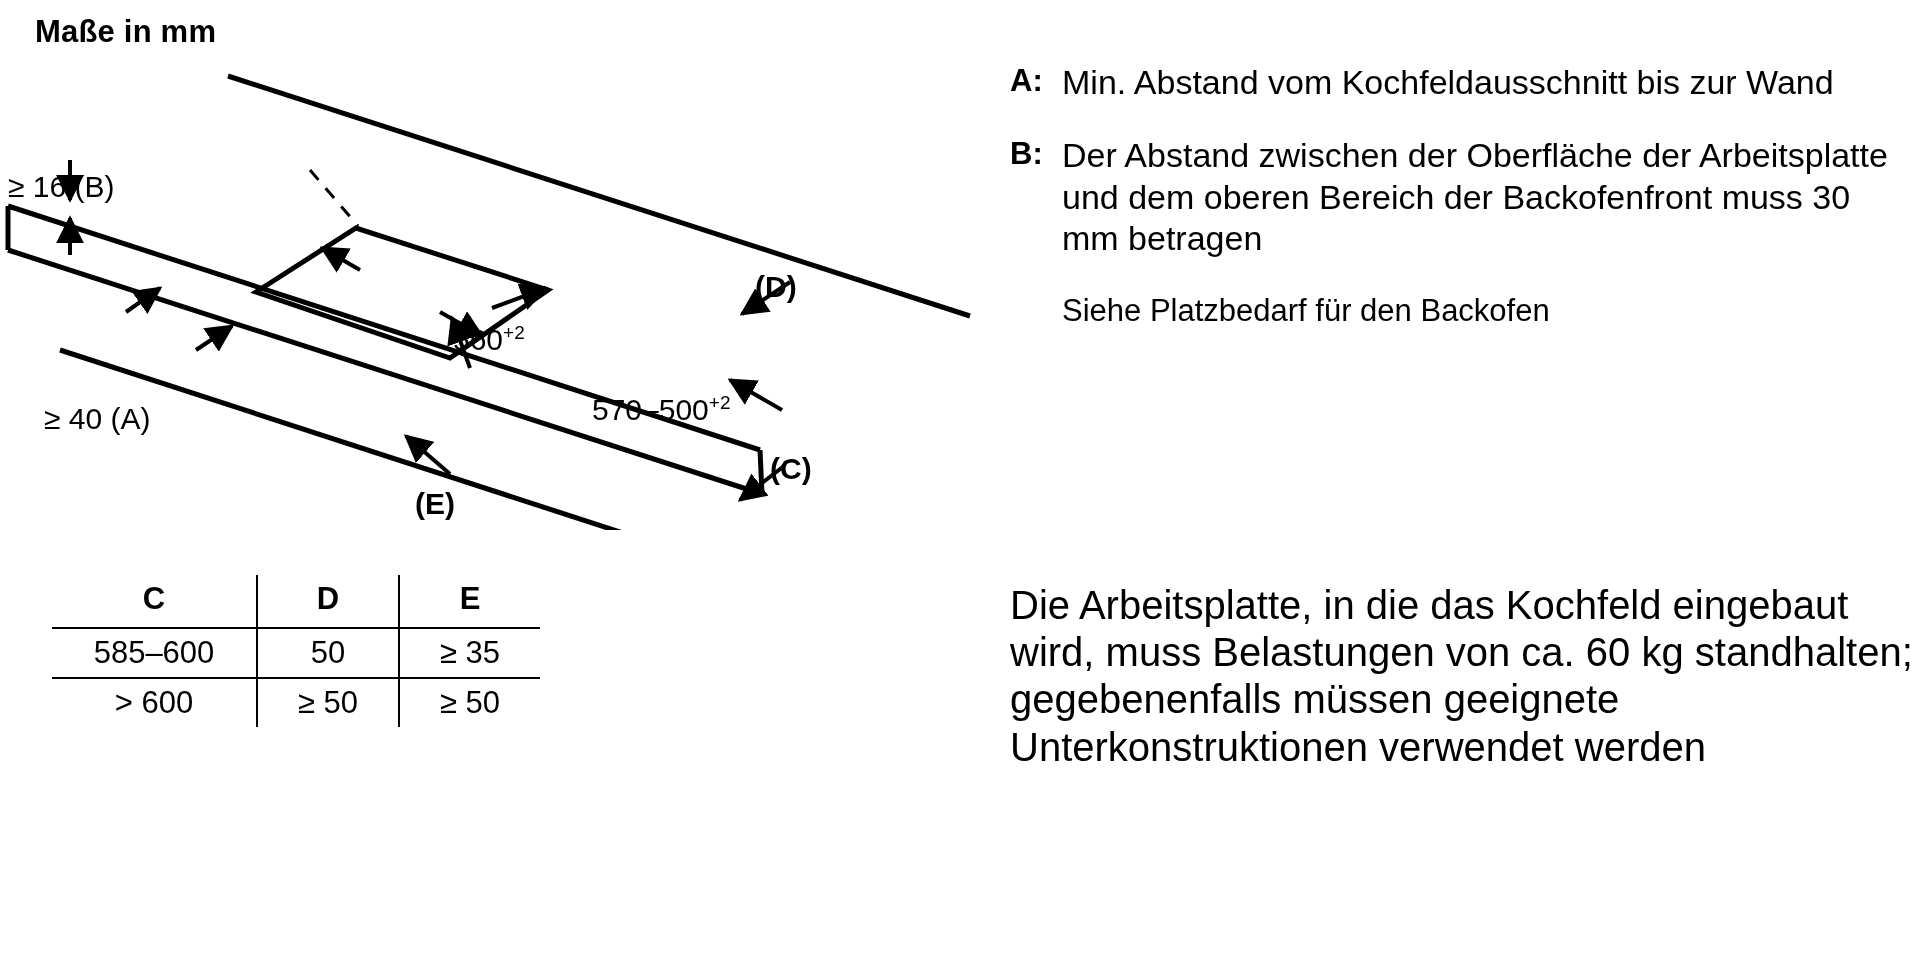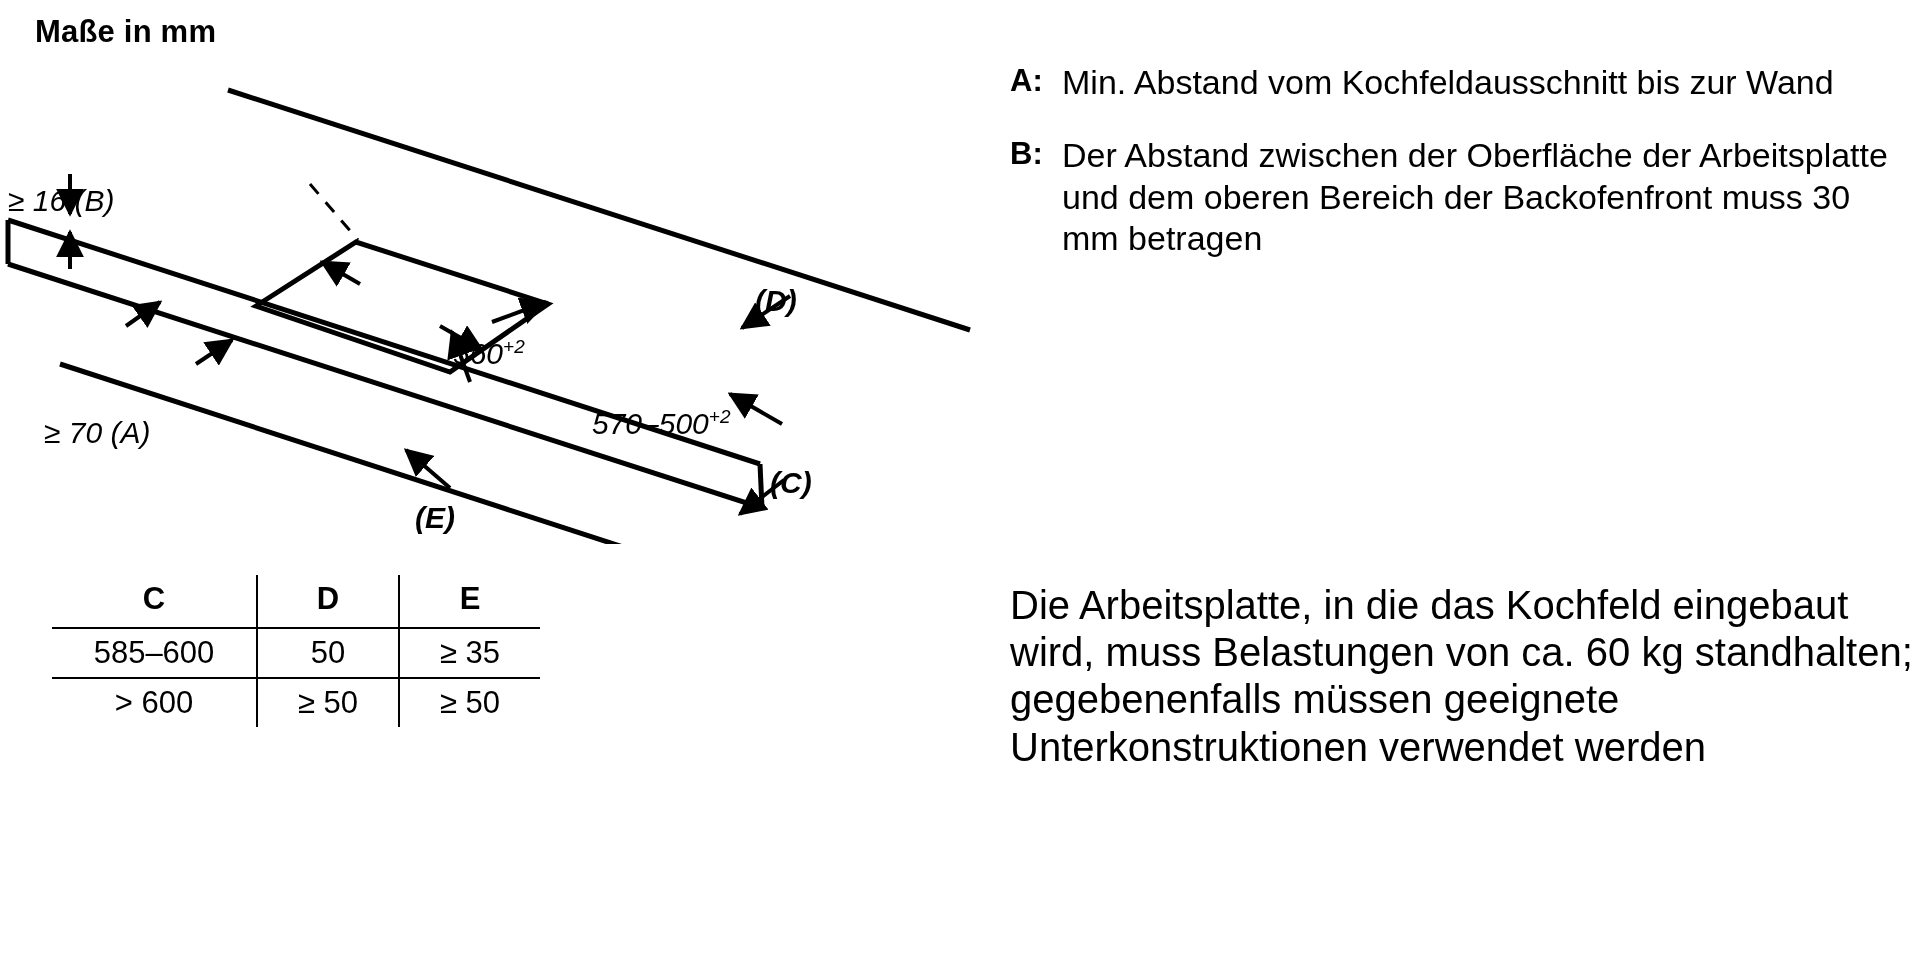--- a/index.html
+++ b/index.html
@@ -28,24 +28,23 @@
     top: 14px;
     font-size: 31px;
     font-weight: 700;
     letter-spacing: 0.2px;
     margin-left: 9px;
   }
 
   .drawing {
     position: absolute;
     left: 0;
-    top: 64px;
+    top: 50px;
     width: 1000px;
     height: 480px;
-    font-style: italic;
   }
 
   .label {
     position: absolute;
     font-size: 30px;
     white-space: nowrap;
   }
 
   
   .lbl-b      { left: 8px;   top: 120px; }
@@ -175,21 +174,21 @@
       <line x1="790" y1="232" x2="742" y2="264" stroke="#000" stroke-width="4" marker-end="url(#arrowEnd)"></line>
 
       <line x1="782" y1="360" x2="730" y2="330" stroke="#000" stroke-width="4" marker-end="url(#arrowEnd)"></line>
       <line x1="784" y1="416" x2="740" y2="450" stroke="#000" stroke-width="4" marker-end="url(#arrowEnd)"></line>
 
       <line x1="450" y1="424" x2="406" y2="386" stroke="#000" stroke-width="4" marker-end="url(#arrowEnd)"></line>
     </svg>
 
     <div class="label lbl-b">≥ 16 (B)</div>
 
-    <div class="label lbl-a">≥ 70 (A)</div>
+    <div class="label lbl-a">≥ 40 (A)</div>
 
     <div class="label lbl-560">
       <span>560</span><span class="sup">+2</span>
     </div>
 
     <div class="label lbl-490">
       <span>570–500</span><span class="sup">+2</span>
     </div>
 
     <div class="label lbl-d">(D)</div>
@@ -224,17 +223,18 @@
     <div class="note">
       <div class="note-key">A:</div>
       <div class="note-text">Min. Abstand vom Kochfeldausschnitt bis zur Wand</div>
     </div>
 
     <div class="note">
       <div class="note-key">B:</div>
       <div class="note-text">Der Abstand zwischen der Oberfläche der Arbeitsplatte und dem oberen Bereich der Backofenfront muss 30 mm betragen</div>
     </div>
 
+    <div class="note-sub">Siehe Platzbedarf für den Backofen</div>
   </div>
 
   <div class="paragraph">Die Arbeitsplatte, in die das Kochfeld eingebaut wird, muss Belastungen von ca. 60 kg standhalten; gegebenenfalls müssen geeignete Unterkonstruktionen verwendet werden</div>
 
 </div>
 
 </body></html>

